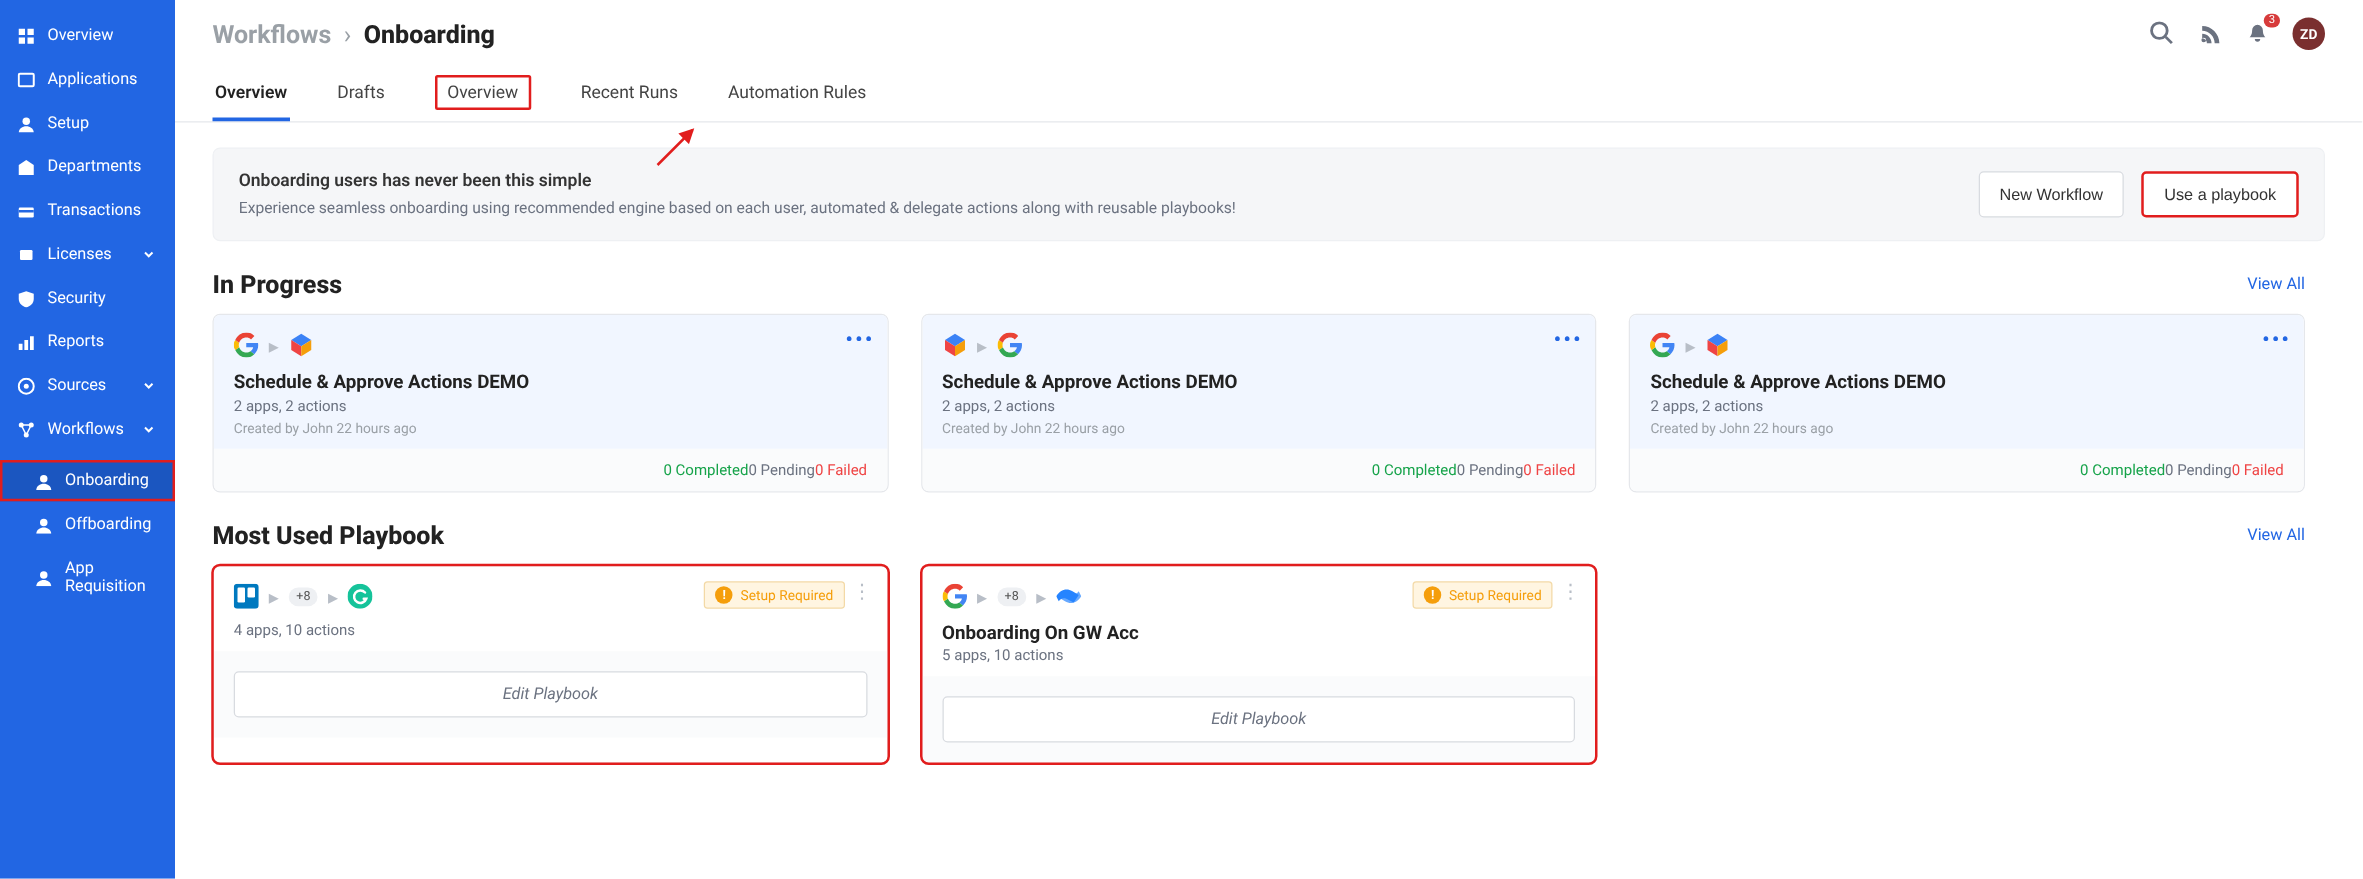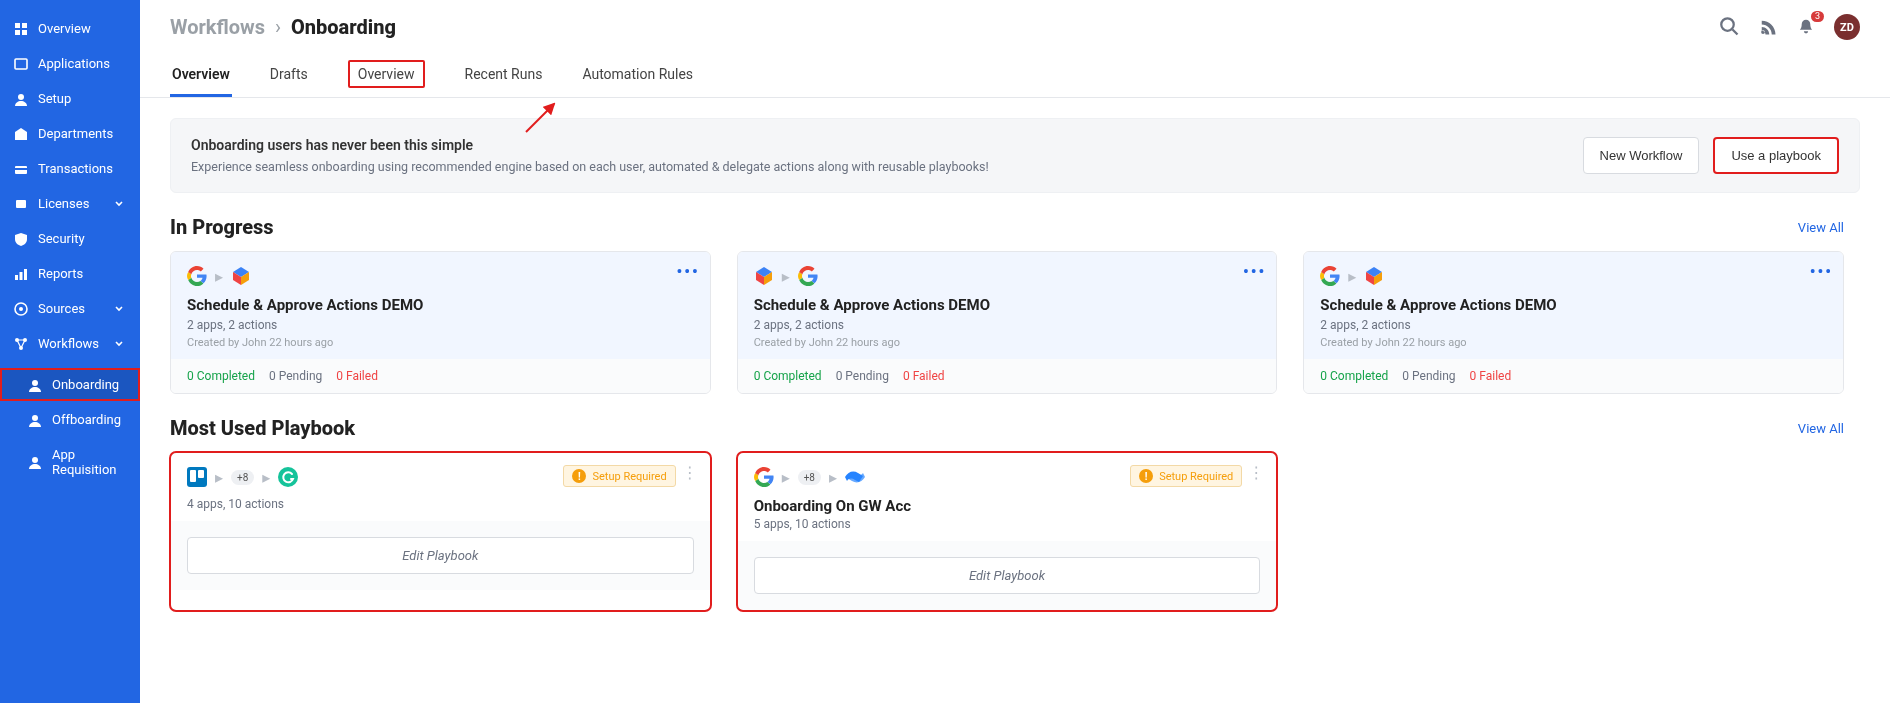--- a/index.html
+++ b/index.html
@@ -70,21 +70,21 @@
   .cards{display:grid; grid-template-columns:repeat(3,1fr); gap:26px;}
   .card{border:1px solid var(--border); border-radius:6px; overflow:hidden; background:#fff;}
   .card .head{background:var(--pale-blue); padding:14px 16px 10px 16px; position:relative;}
   .card .more{position:absolute; top:10px; right:10px; color:var(--blue); cursor:pointer; font-weight:700; letter-spacing:2px;}
   .iconrow{display:flex; align-items:center; gap:8px; margin-bottom:10px;}
   .iconrow svg{width:20px;height:20px;}
   .iconrow .arrow{color:#b8bec7;}
   .card h4{font-size:15px; font-weight:700; margin-bottom:4px;}
   .card .sub{font-size:12px; color:#6b7280;}
   .card .meta{font-size:11px; color:#9aa0a6; margin-top:4px;}
-  .card .foot{background:#fafbfc; padding:10px 16px; font-size:12px; display:flex; gap:14px;}
+  .card .foot{background:#fafbfc; padding:10px 16px; font-size:12px; display:flex; justify-content:flex-end;}
   .completed{color:var(--green);}
   .pending{color:#6b7280;}
   .failed{color:var(--red);}
 
   
   .playbooks{display:grid; grid-template-columns:repeat(3,1fr); gap:26px;}
   .pb-card{border:1px solid var(--border); border-radius:6px; background:#fff; outline:2px solid var(--red-box); outline-offset:-1px;}
   .pb-head{padding:14px 16px 10px 16px; position:relative;}
   .setupreq{position:absolute; top:12px; right:34px; background:#fff5e1; color:var(--orange); border:1px solid #f3d9a6; font-size:11px; padding:3px 8px; border-radius:3px; display:flex; align-items:center; gap:6px;}
   .setupreq .ex{width:14px;height:14px;border-radius:50%;background:var(--orange);color:#fff;display:inline-flex;align-items:center;justify-content:center;font-size:10px;font-weight:700;}

